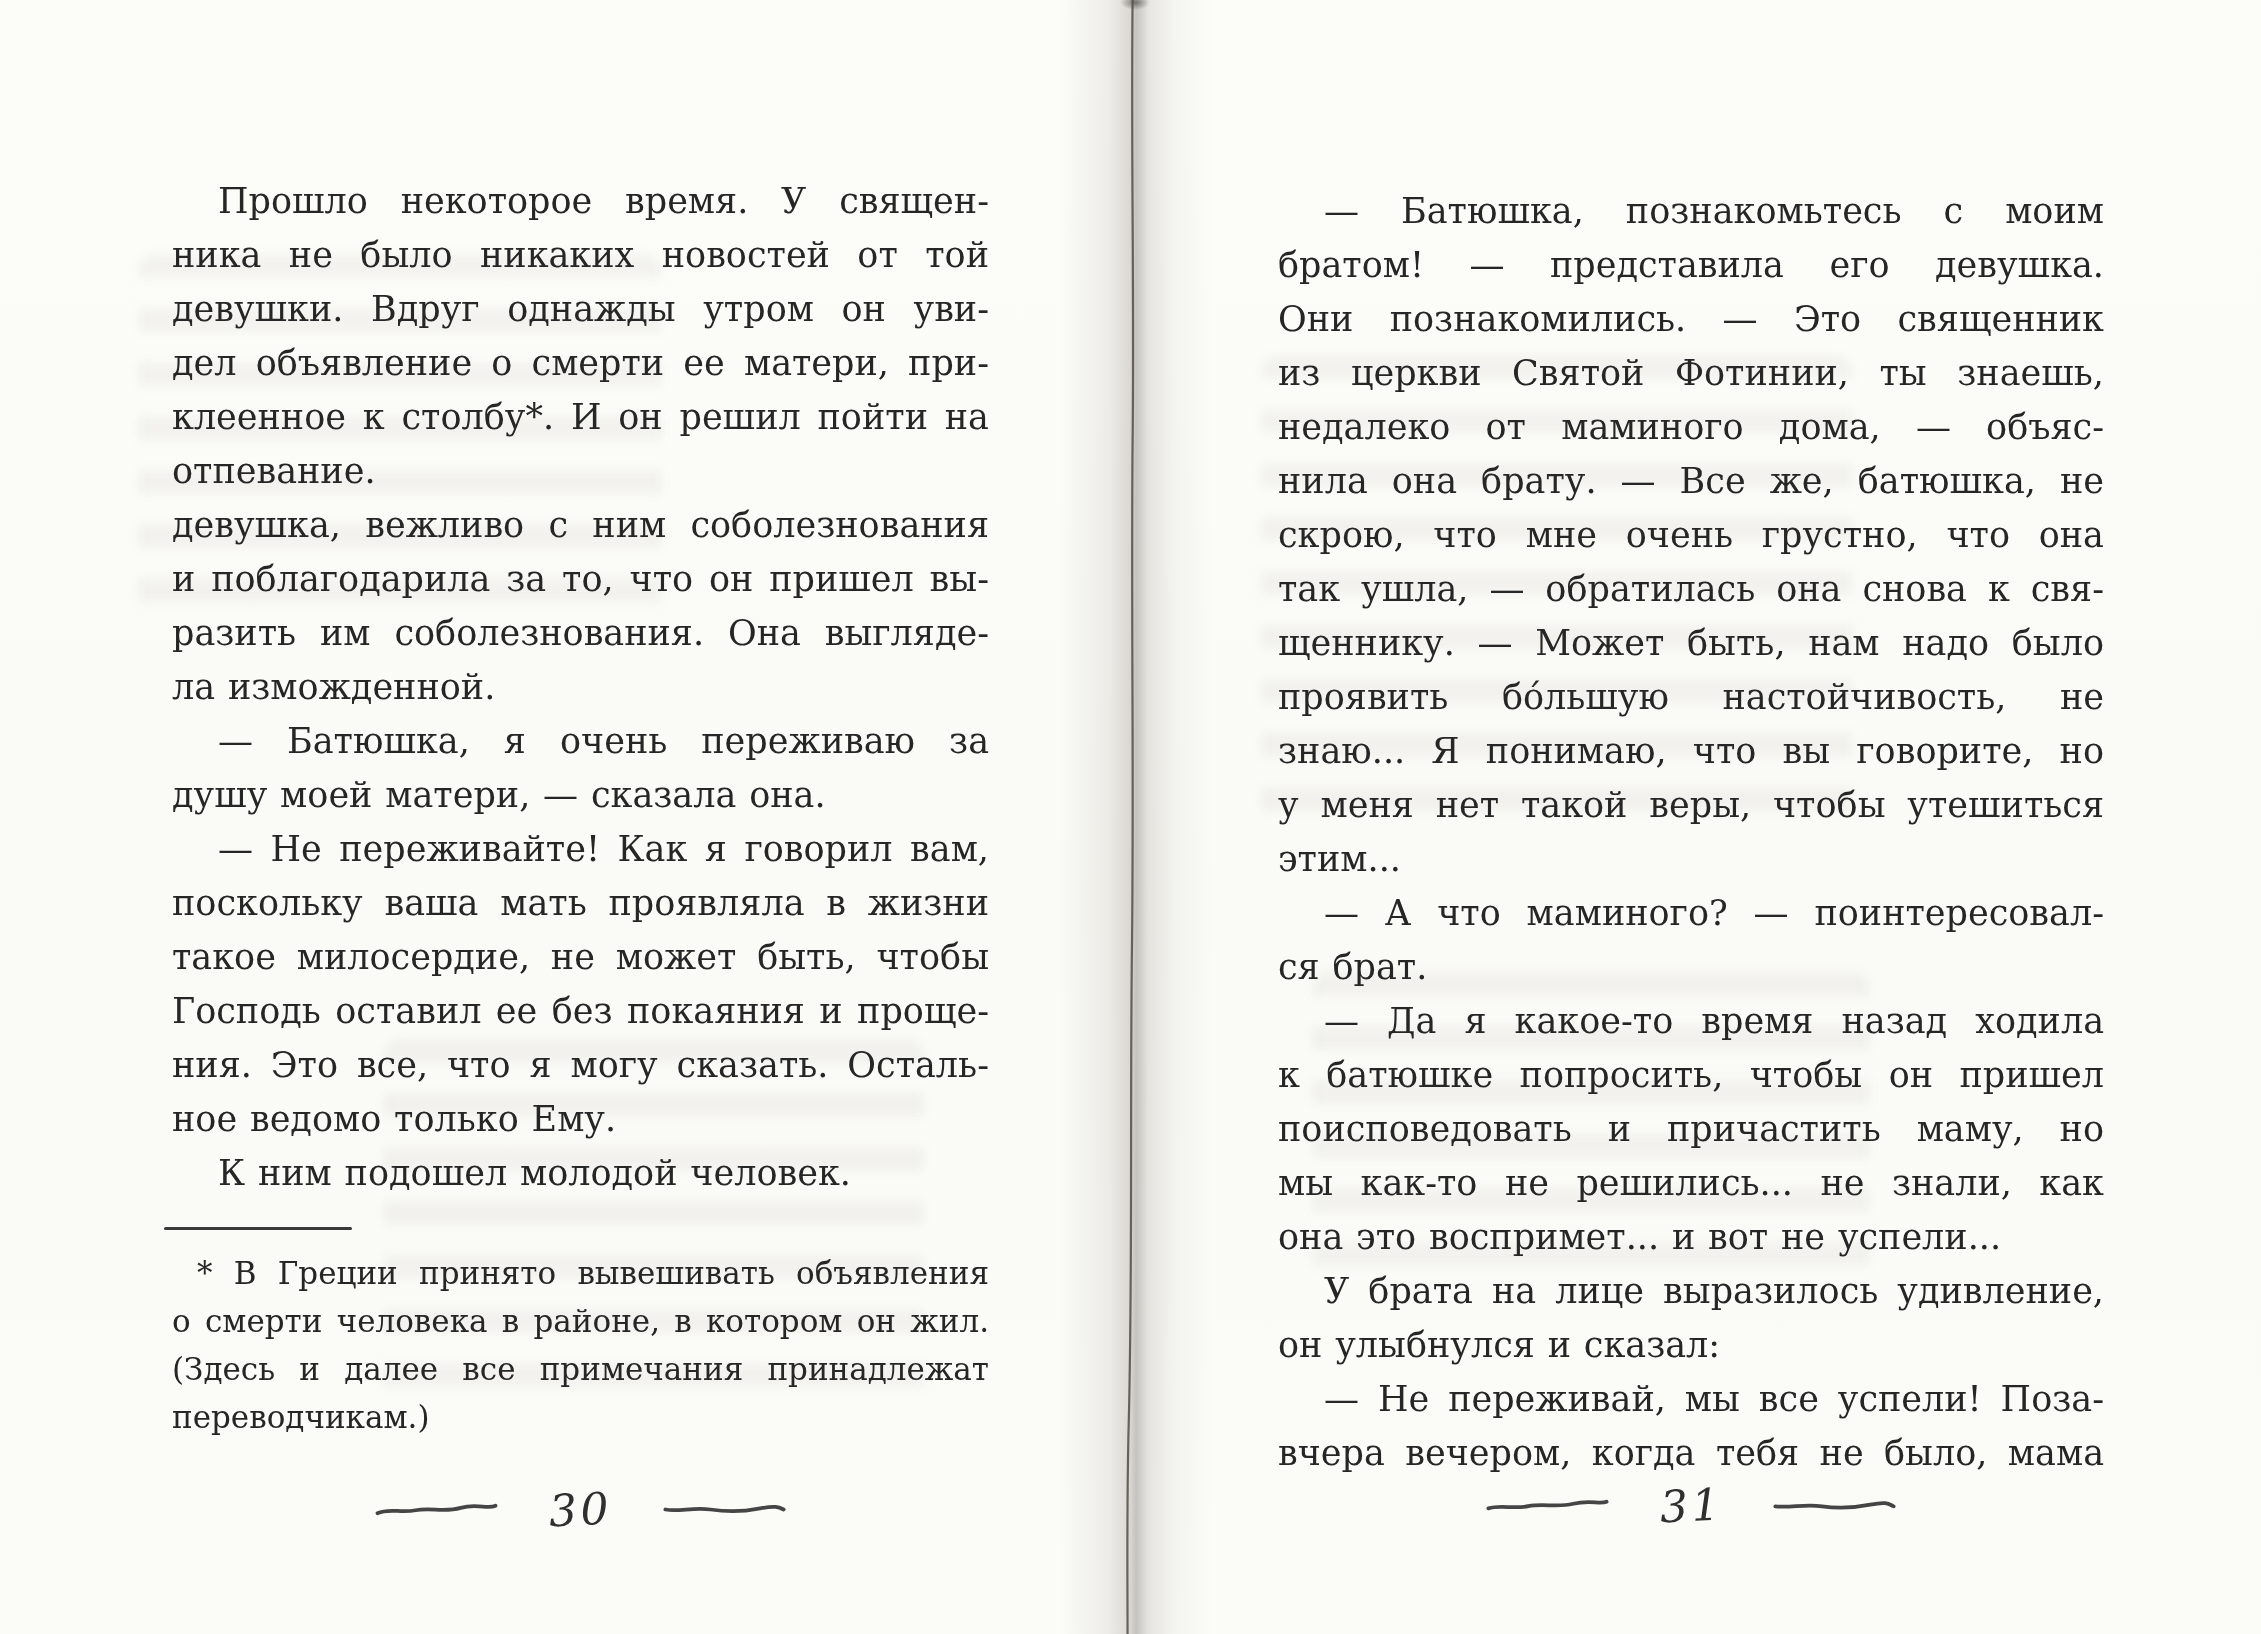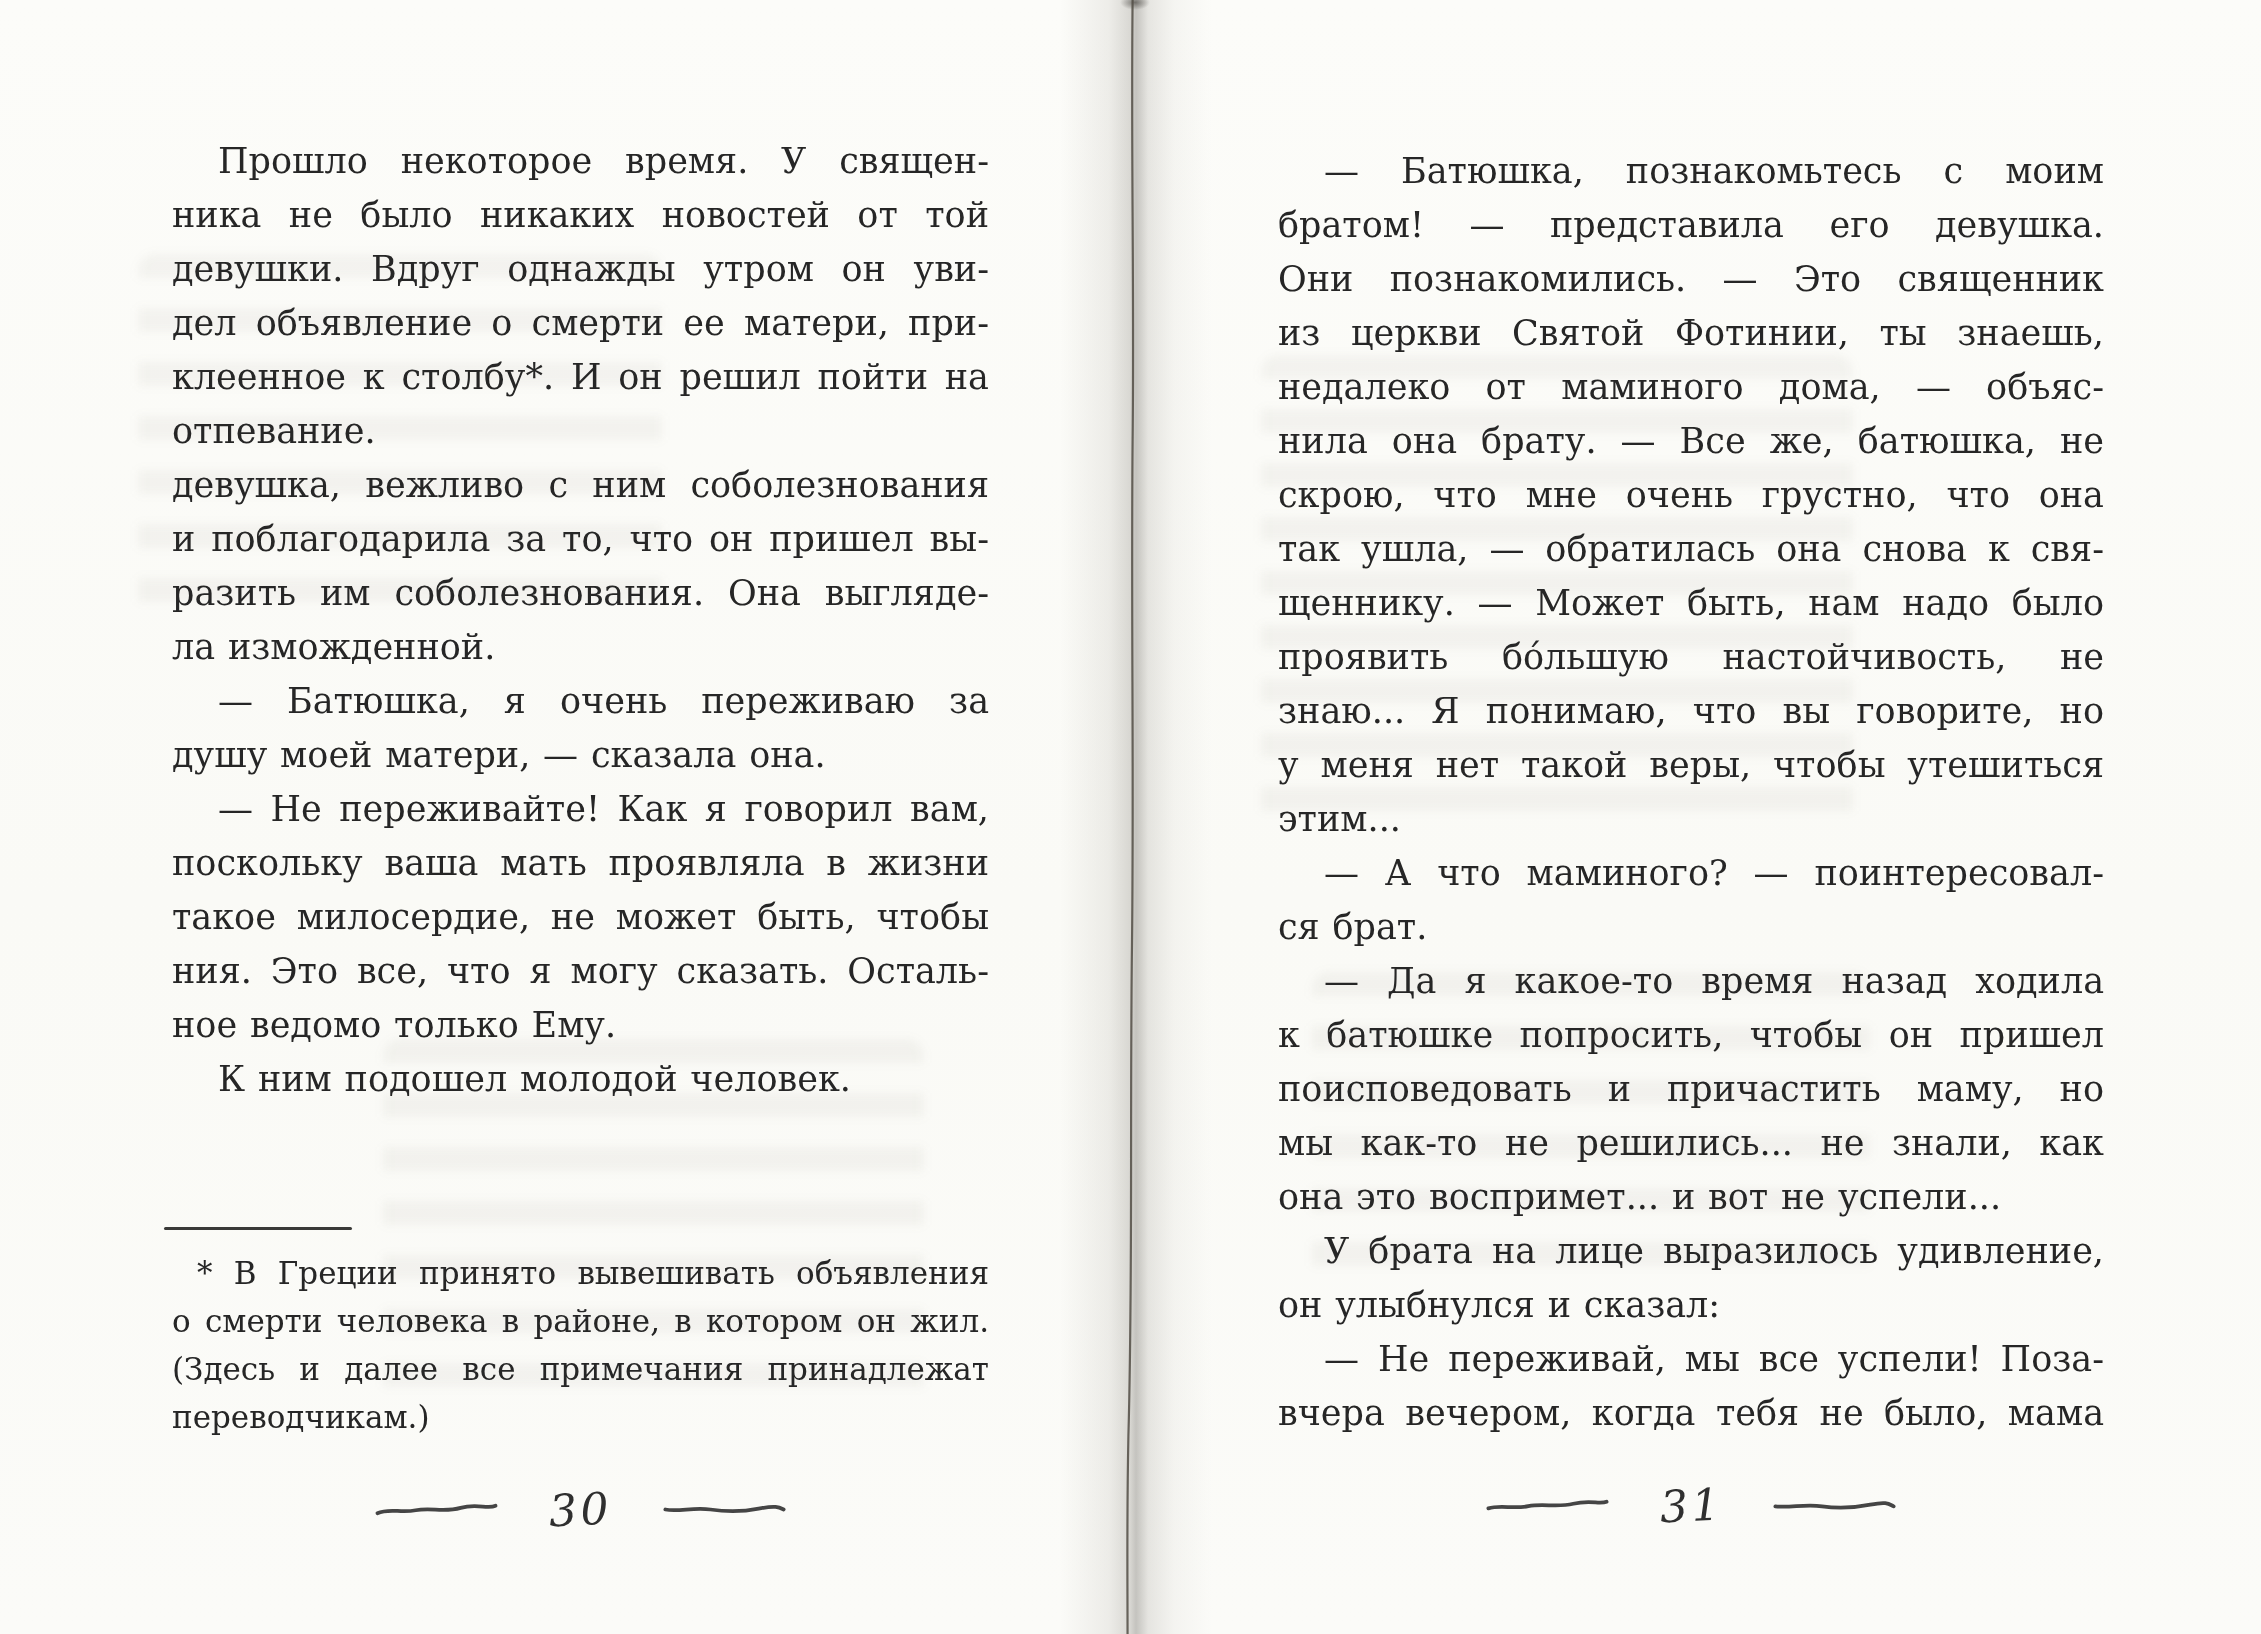--- a/index.html
+++ b/index.html
@@ -8,21 +8,21 @@
     width:2261px;height:1634px;
     background:linear-gradient(180deg,#fcfcf9 0%,#fafaf6 55%,#fbfbf8 100%);
     font-family:"DejaVu Serif","Liberation Serif",serif;
     color:var(--ink,#262626);
     overflow:hidden;
   }
   .page{position:absolute;top:0;height:1634px;}
   .page-left{left:172px;width:817px;}
   .page-right{left:1278px;width:826px;}
 
-  .body-block{position:absolute;left:0;width:100%;}
+  .body-block{position:absolute;left:0;width:100%;margin-top:40px;}
   .page-left  .body-block{top:134px;}
   .page-right .body-block{top:144px;}
 
   .line{
     display:block;
     height:54px;line-height:54px;
     font-size:35px;
     text-align:justify;text-align-last:justify;
     word-spacing:1.7px;
     white-space:nowrap;
@@ -110,20 +110,21 @@
         <div class="line endline">отпевание.</div>
         <div class="line">девушка, вежливо с ним соболезнования</div>
         <div class="line">и поблагодарила за то, что он пришел вы-</div>
         <div class="line">разить им соболезнования. Она выгляде-</div>
         <div class="line endline">ла изможденной.</div>
         <div class="line indent">— Батюшка, я очень переживаю за</div>
         <div class="line endline">душу моей матери, — сказала она.</div>
         <div class="line indent">— Не переживайте! Как я говорил вам,</div>
         <div class="line">поскольку ваша мать проявляла в жизни</div>
         <div class="line">такое милосердие, не может быть, чтобы</div>
+        <div class="line">Господь оставил ее без покаяния и проще-</div>
         <div class="line">ния. Это все, что я могу сказать. Осталь-</div>
         <div class="line endline">ное ведомо только Ему.</div>
         <div class="line indent endline">К ним подошел молодой человек.</div>
       </div>
 
     <div class="footnote-rule"></div>
 
     <div class="footnote-block">
         <div class="fn-line indent">* В Греции принято вывешивать объявления</div>
         <div class="fn-line">о смерти человека в районе, в котором он жил.</div>

